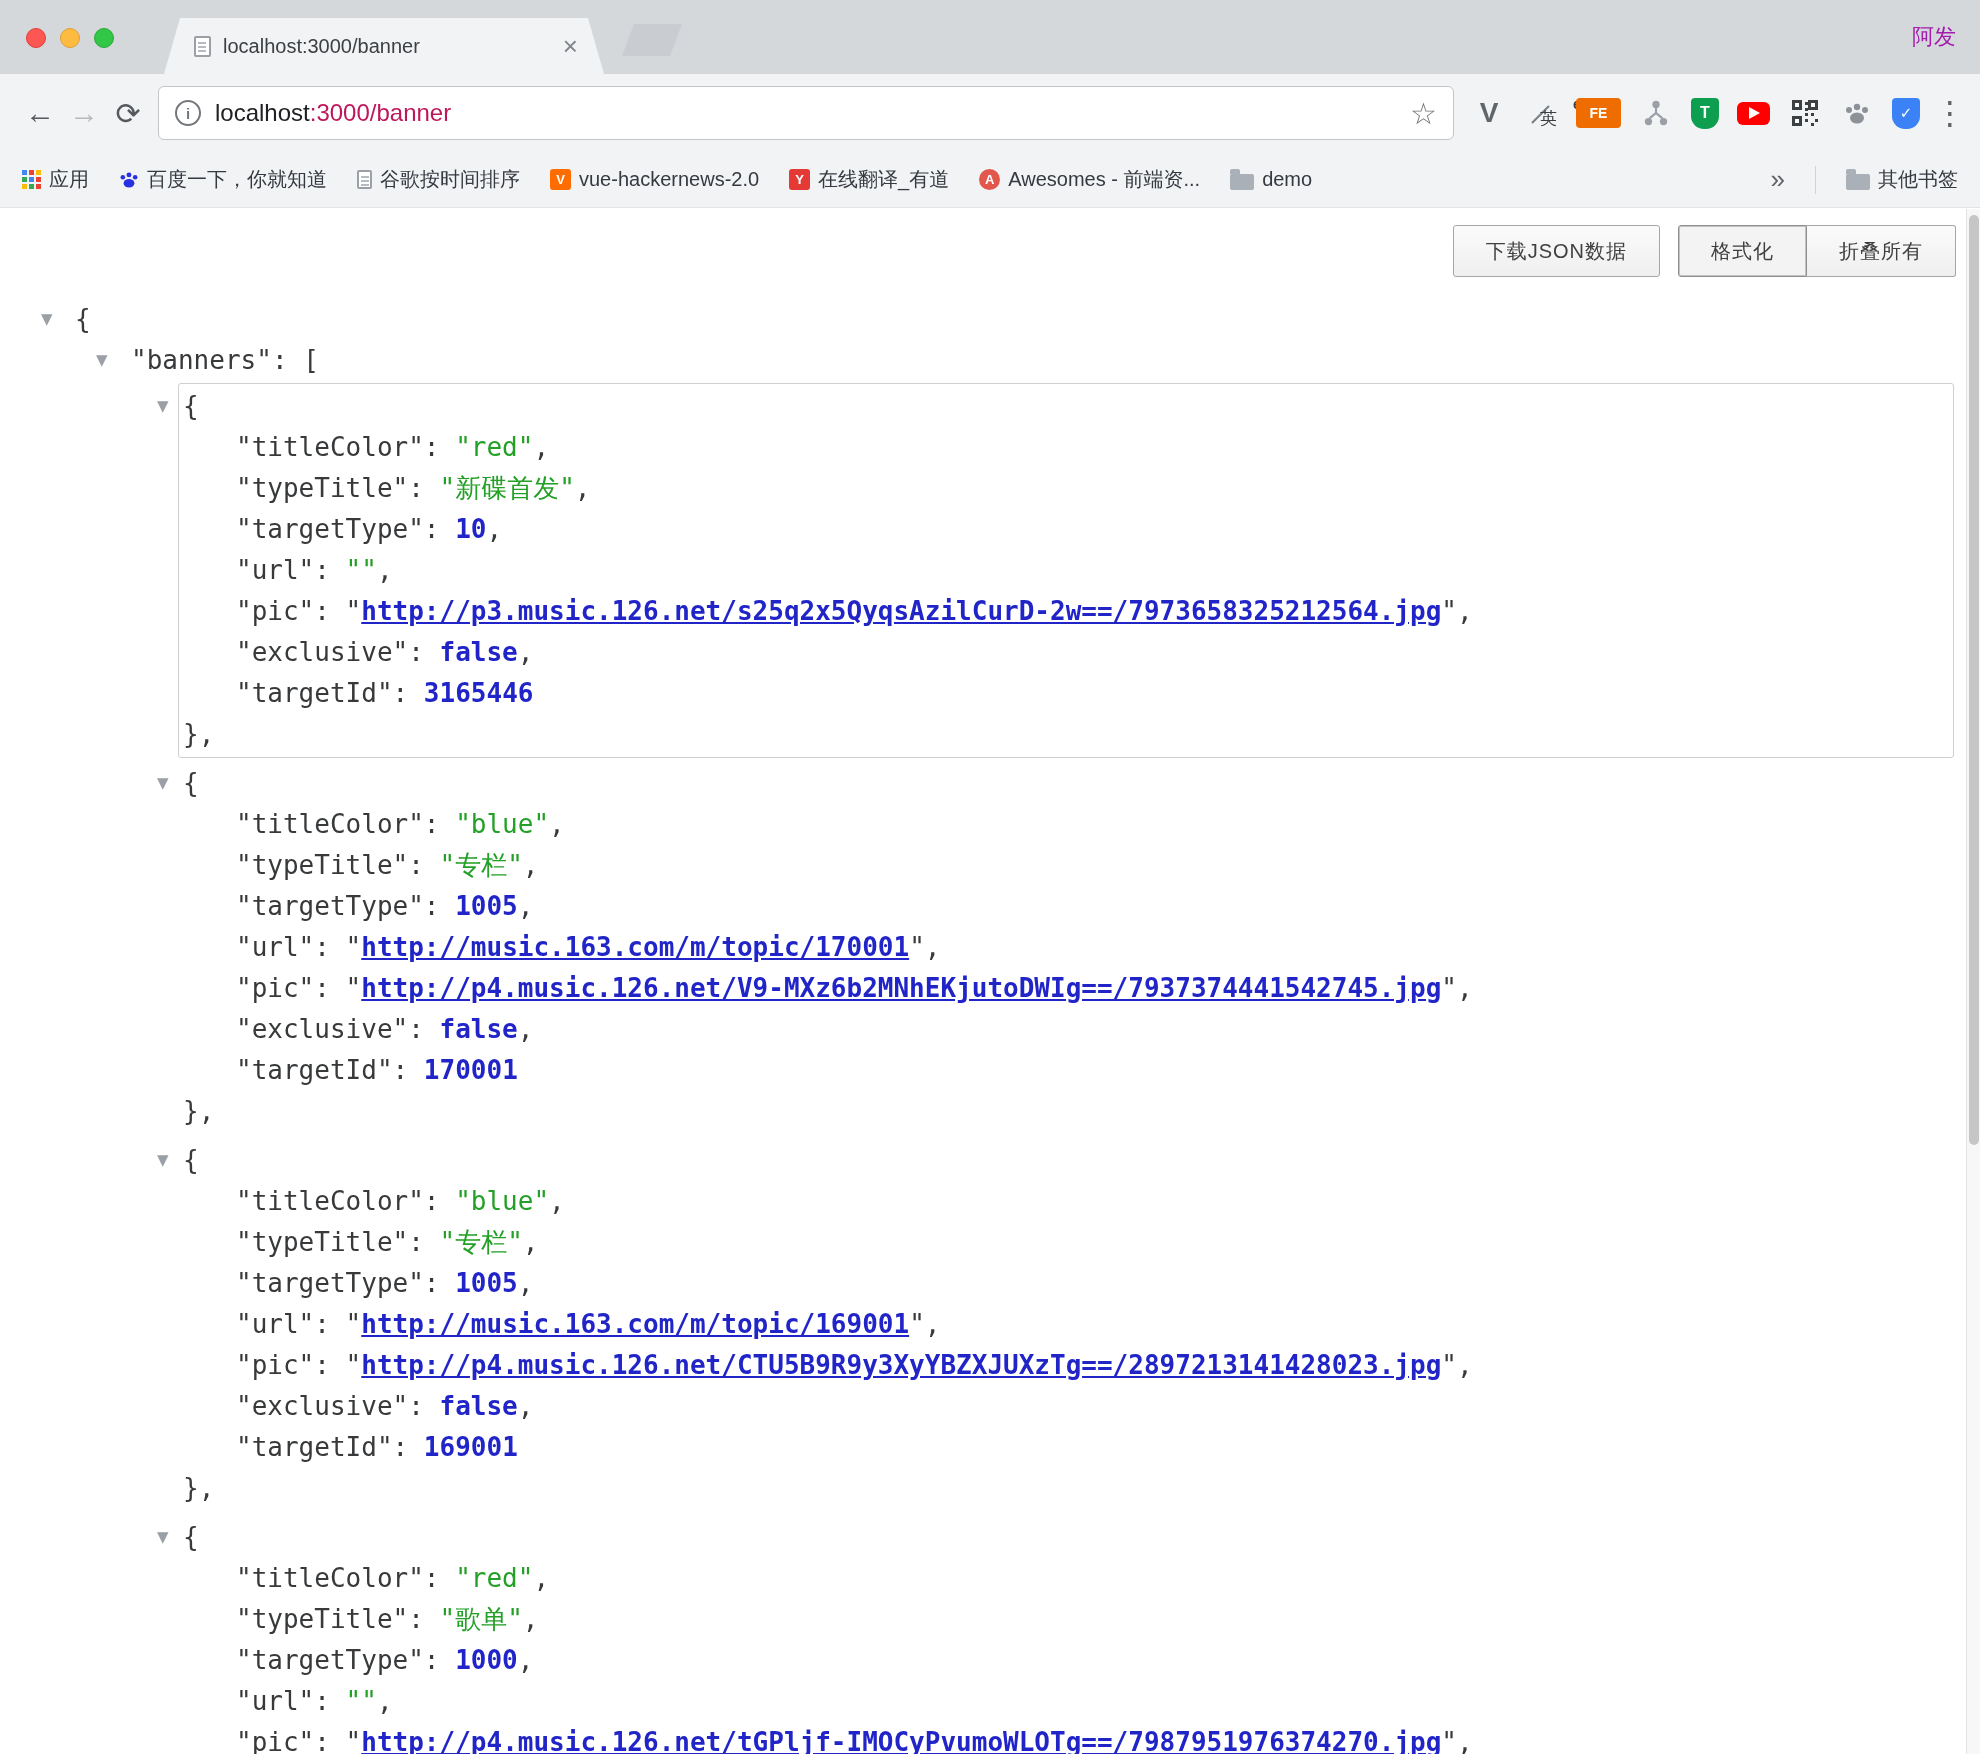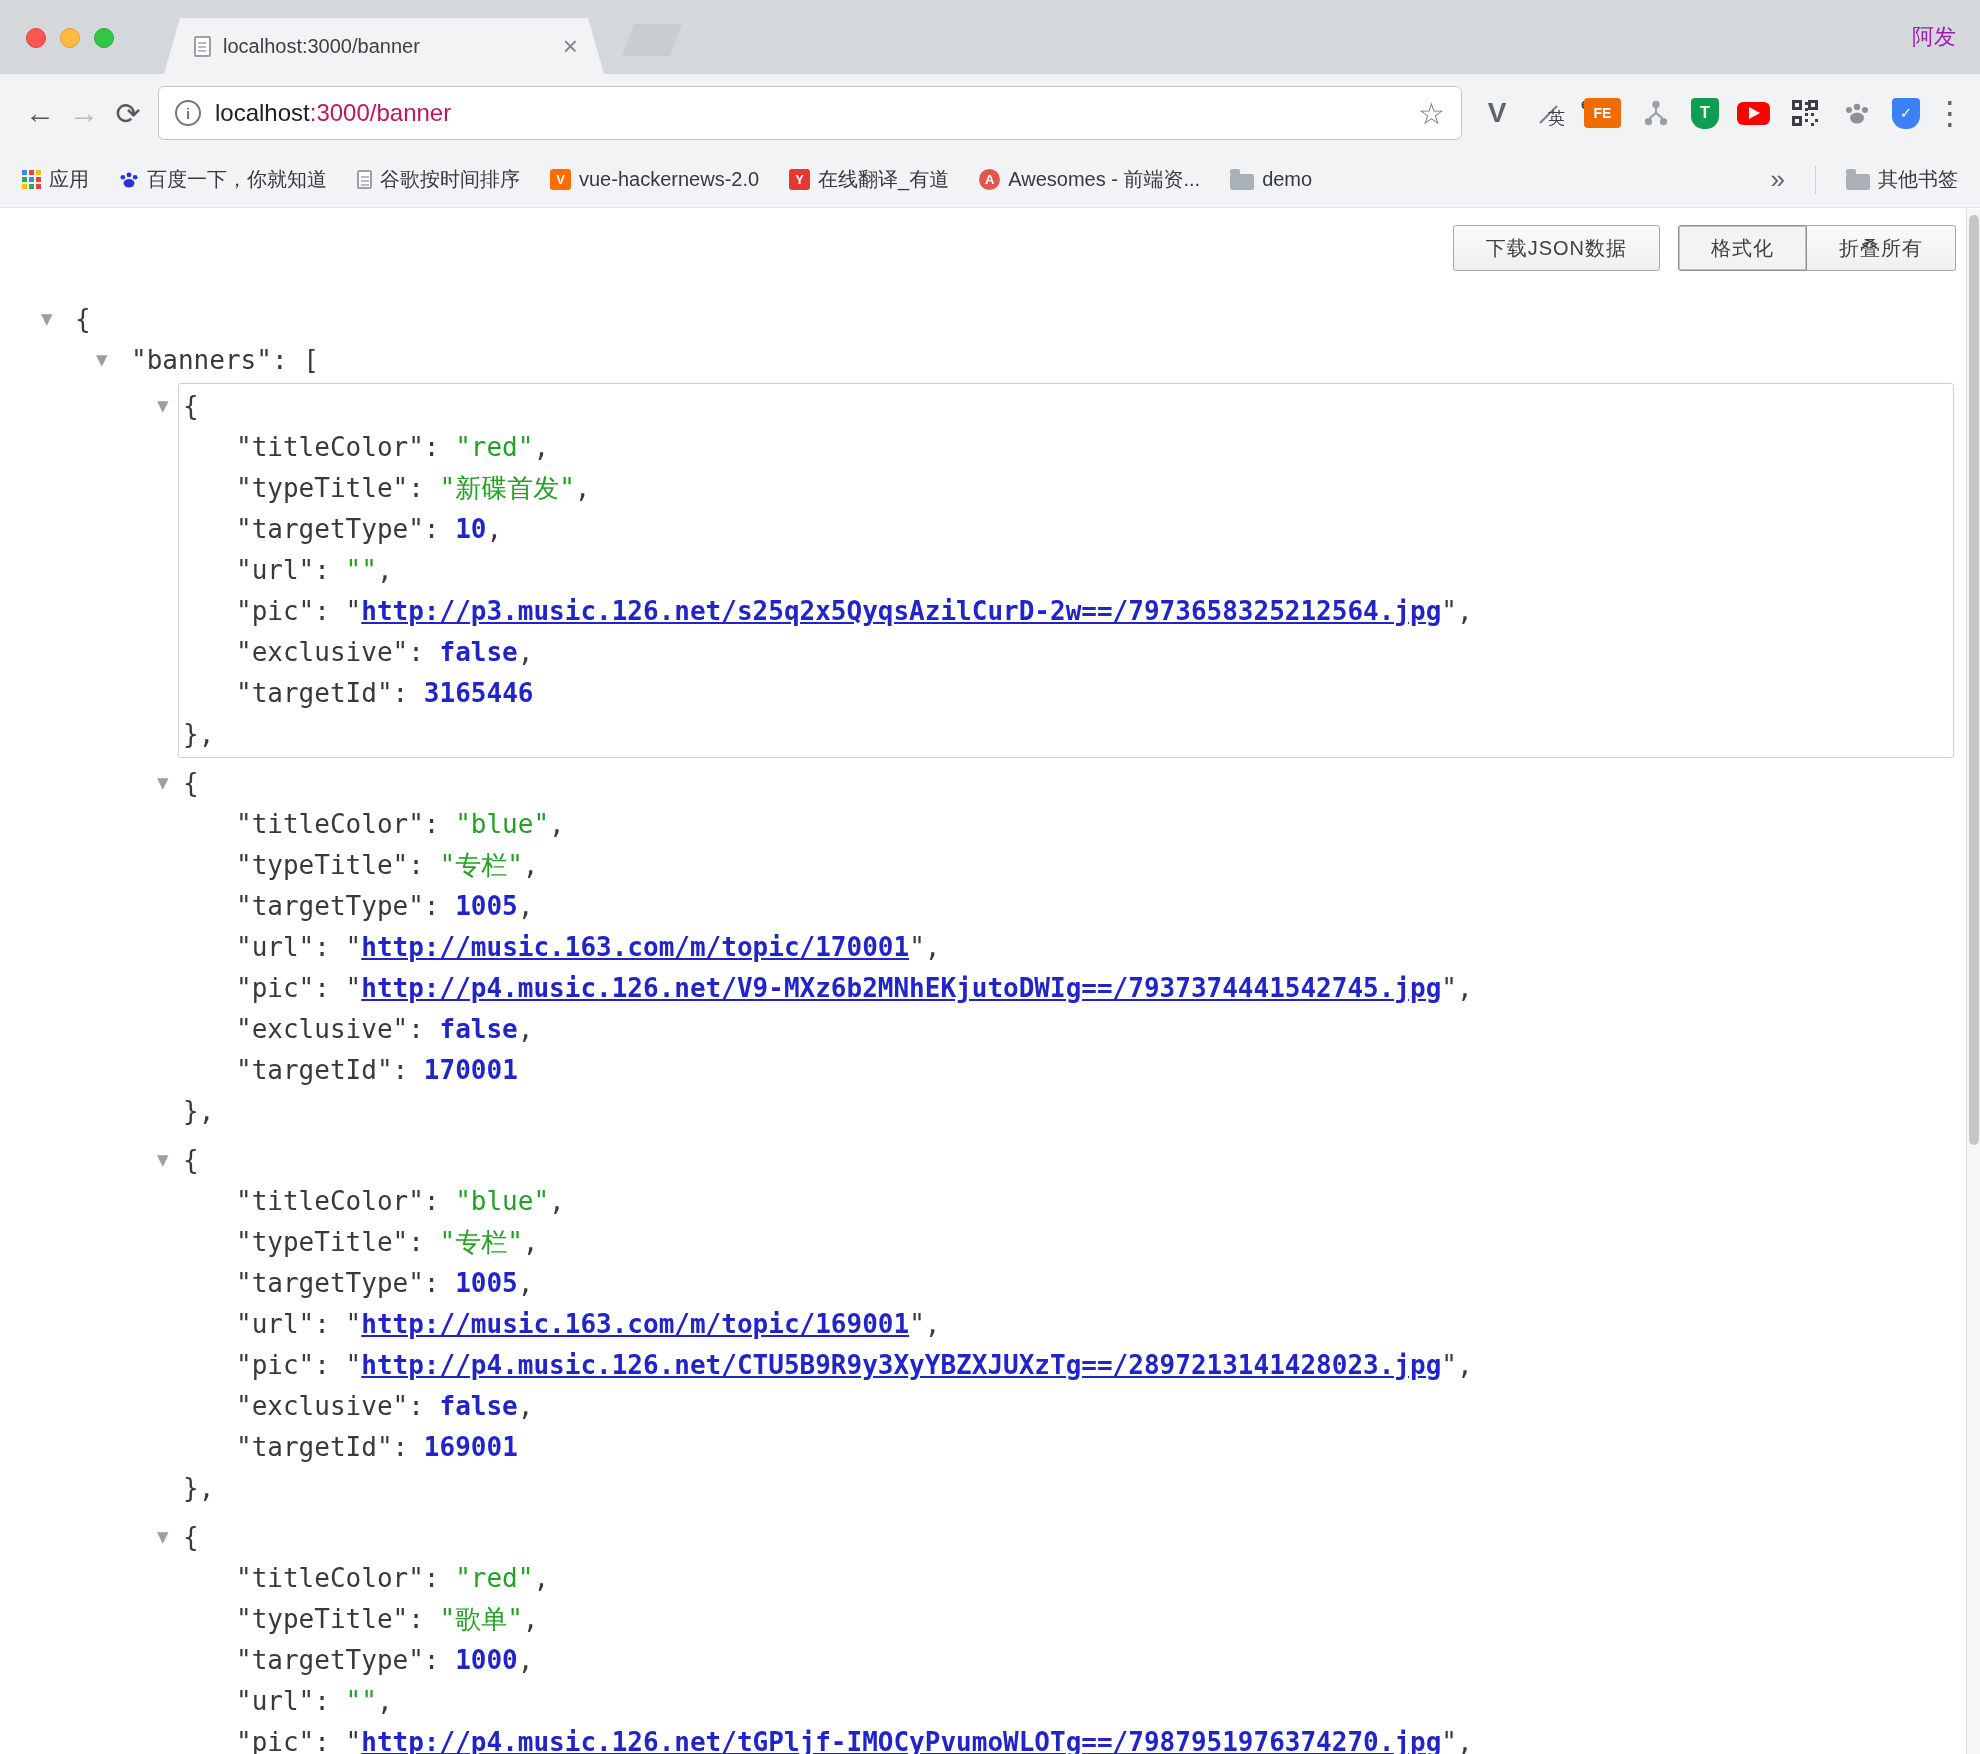--- a/index.html
+++ b/index.html
@@ -42,21 +42,21 @@
   .url-text { flex:1; margin-left:14px; font-size:24px; white-space:nowrap; overflow:hidden; }
   .url-text .host { color:#202124; }
   .url-text .rest { color:#be185d; }
   .star { font-size:30px; color:#70757a; cursor:pointer; flex:none; }
   .ext-icons { display:flex; align-items:center; gap:18px; flex:none; margin-left:4px; }
   .ext { width:34px; height:34px; display:flex; align-items:center; justify-content:center; cursor:pointer; position:relative; flex:none; }
   .ext.vue { font-size:28px; font-weight:800; color:#5f6569; }
   .ext.translate .en { position:absolute; top:0; left:1px; font-size:14px; font-weight:bold; color:#3c4043; font-style:normal;margin-left:48px; }
   .ext.translate .zh { position:absolute; bottom:0; right:1px; font-size:17px; color:#3c4043; font-style:normal; }
   .ext.translate::before { content:''; position:absolute; left:8px; top:8px; width:24px; height:2px; background:#7a7f84; transform:rotate(-45deg); transform-origin:left center; top:26px; }
-  .ext.fe { width:37px; height:30px; background:#ef6c00; border-radius:4px; color:#fff; font-size:14px; font-weight:bold; }
+  .ext.fe { width:45px; height:30px; background:#ef6c00; border-radius:4px; color:#fff; font-size:14px; font-weight:bold; }
   .ext.guard { width:28px; height:31px; background:#0d9e4f; border-radius:4px 4px 13px 13px; color:#fff; font-size:16px; font-weight:bold; }
   .ext.yt { width:33px; height:23px; background:#f00; border-radius:6px; }
   .ext.yt::after { content:''; position:absolute; left:12px; top:5px; border-left:11px solid #fff; border-top:6.5px solid transparent; border-bottom:6.5px solid transparent; }
   .ext.shield { width:28px; height:31px; background:#3b82f6; border-radius:4px 4px 13px 13px; color:#fff; font-size:15px; font-weight:bold; }
   .menu-btn { font-size:32px; color:#5f6368; margin-left:14px; cursor:pointer; flex:none; line-height:1; }
 
   
   .bookmarks { height:56px; background:#f2f3f5; border-bottom:1px solid #e1e3e6; display:flex; align-items:center; padding:0 22px; gap:30px; }
   .bm { display:flex; align-items:center; gap:8px; cursor:pointer; flex:none; }
   .bm-label { font-size:20px; color:#343a40; white-space:nowrap; }
@@ -70,21 +70,21 @@
   .sq.youdao { background:#e53935; }
   .circ { width:21px; height:21px; border-radius:50%; background:#e2574c; color:#fff; font-size:13px; font-weight:bold;
           display:flex; align-items:center; justify-content:center; flex:none; }
   .bm-spacer { margin-left:auto; }
   .chevron { font-size:26px; color:#5f6368; cursor:pointer; flex:none; }
   .bm-divider { width:1px; height:28px; background:#d0d3d6; flex:none; }
 
   
   .page { position:absolute; top:209px; left:0; right:0; bottom:0; background:#fff; }
   .page-header { position:absolute; top:16px; right:24px; display:flex; gap:18px; z-index:2; }
-  .btn { height:46px; border:1px solid #a6a6a6; border-radius:3px; background:linear-gradient(#fbfbfb,#efefef);
+  .btn { height:52px; border:1px solid #a6a6a6; border-radius:3px; background:linear-gradient(#fbfbfb,#efefef);
          font-size:20px; color:#404040; padding:0 32px; font-family:inherit; cursor:pointer; letter-spacing:1px; }
   .btn-group { display:flex; }
   .btn-group .btn.format { border:1px solid #8f8f8f; border-radius:3px 0 0 3px; box-shadow:inset 0 0 0 1px #c2c2c2; background:#f3f3f3; }
   .btn-group .btn.collapse { border-left:none; border-radius:0 3px 3px 0; }
 
   
   .json-tree { padding-top:90px; font-family:"DejaVu Sans Mono","Liberation Mono",monospace; font-size:26px; color:#37393b; }
   .line { position:relative; height:41px; line-height:41px; white-space:pre; }
   .line.lvl0 { padding-left:75px; }
   .line.lvl1 { padding-left:131px; }

